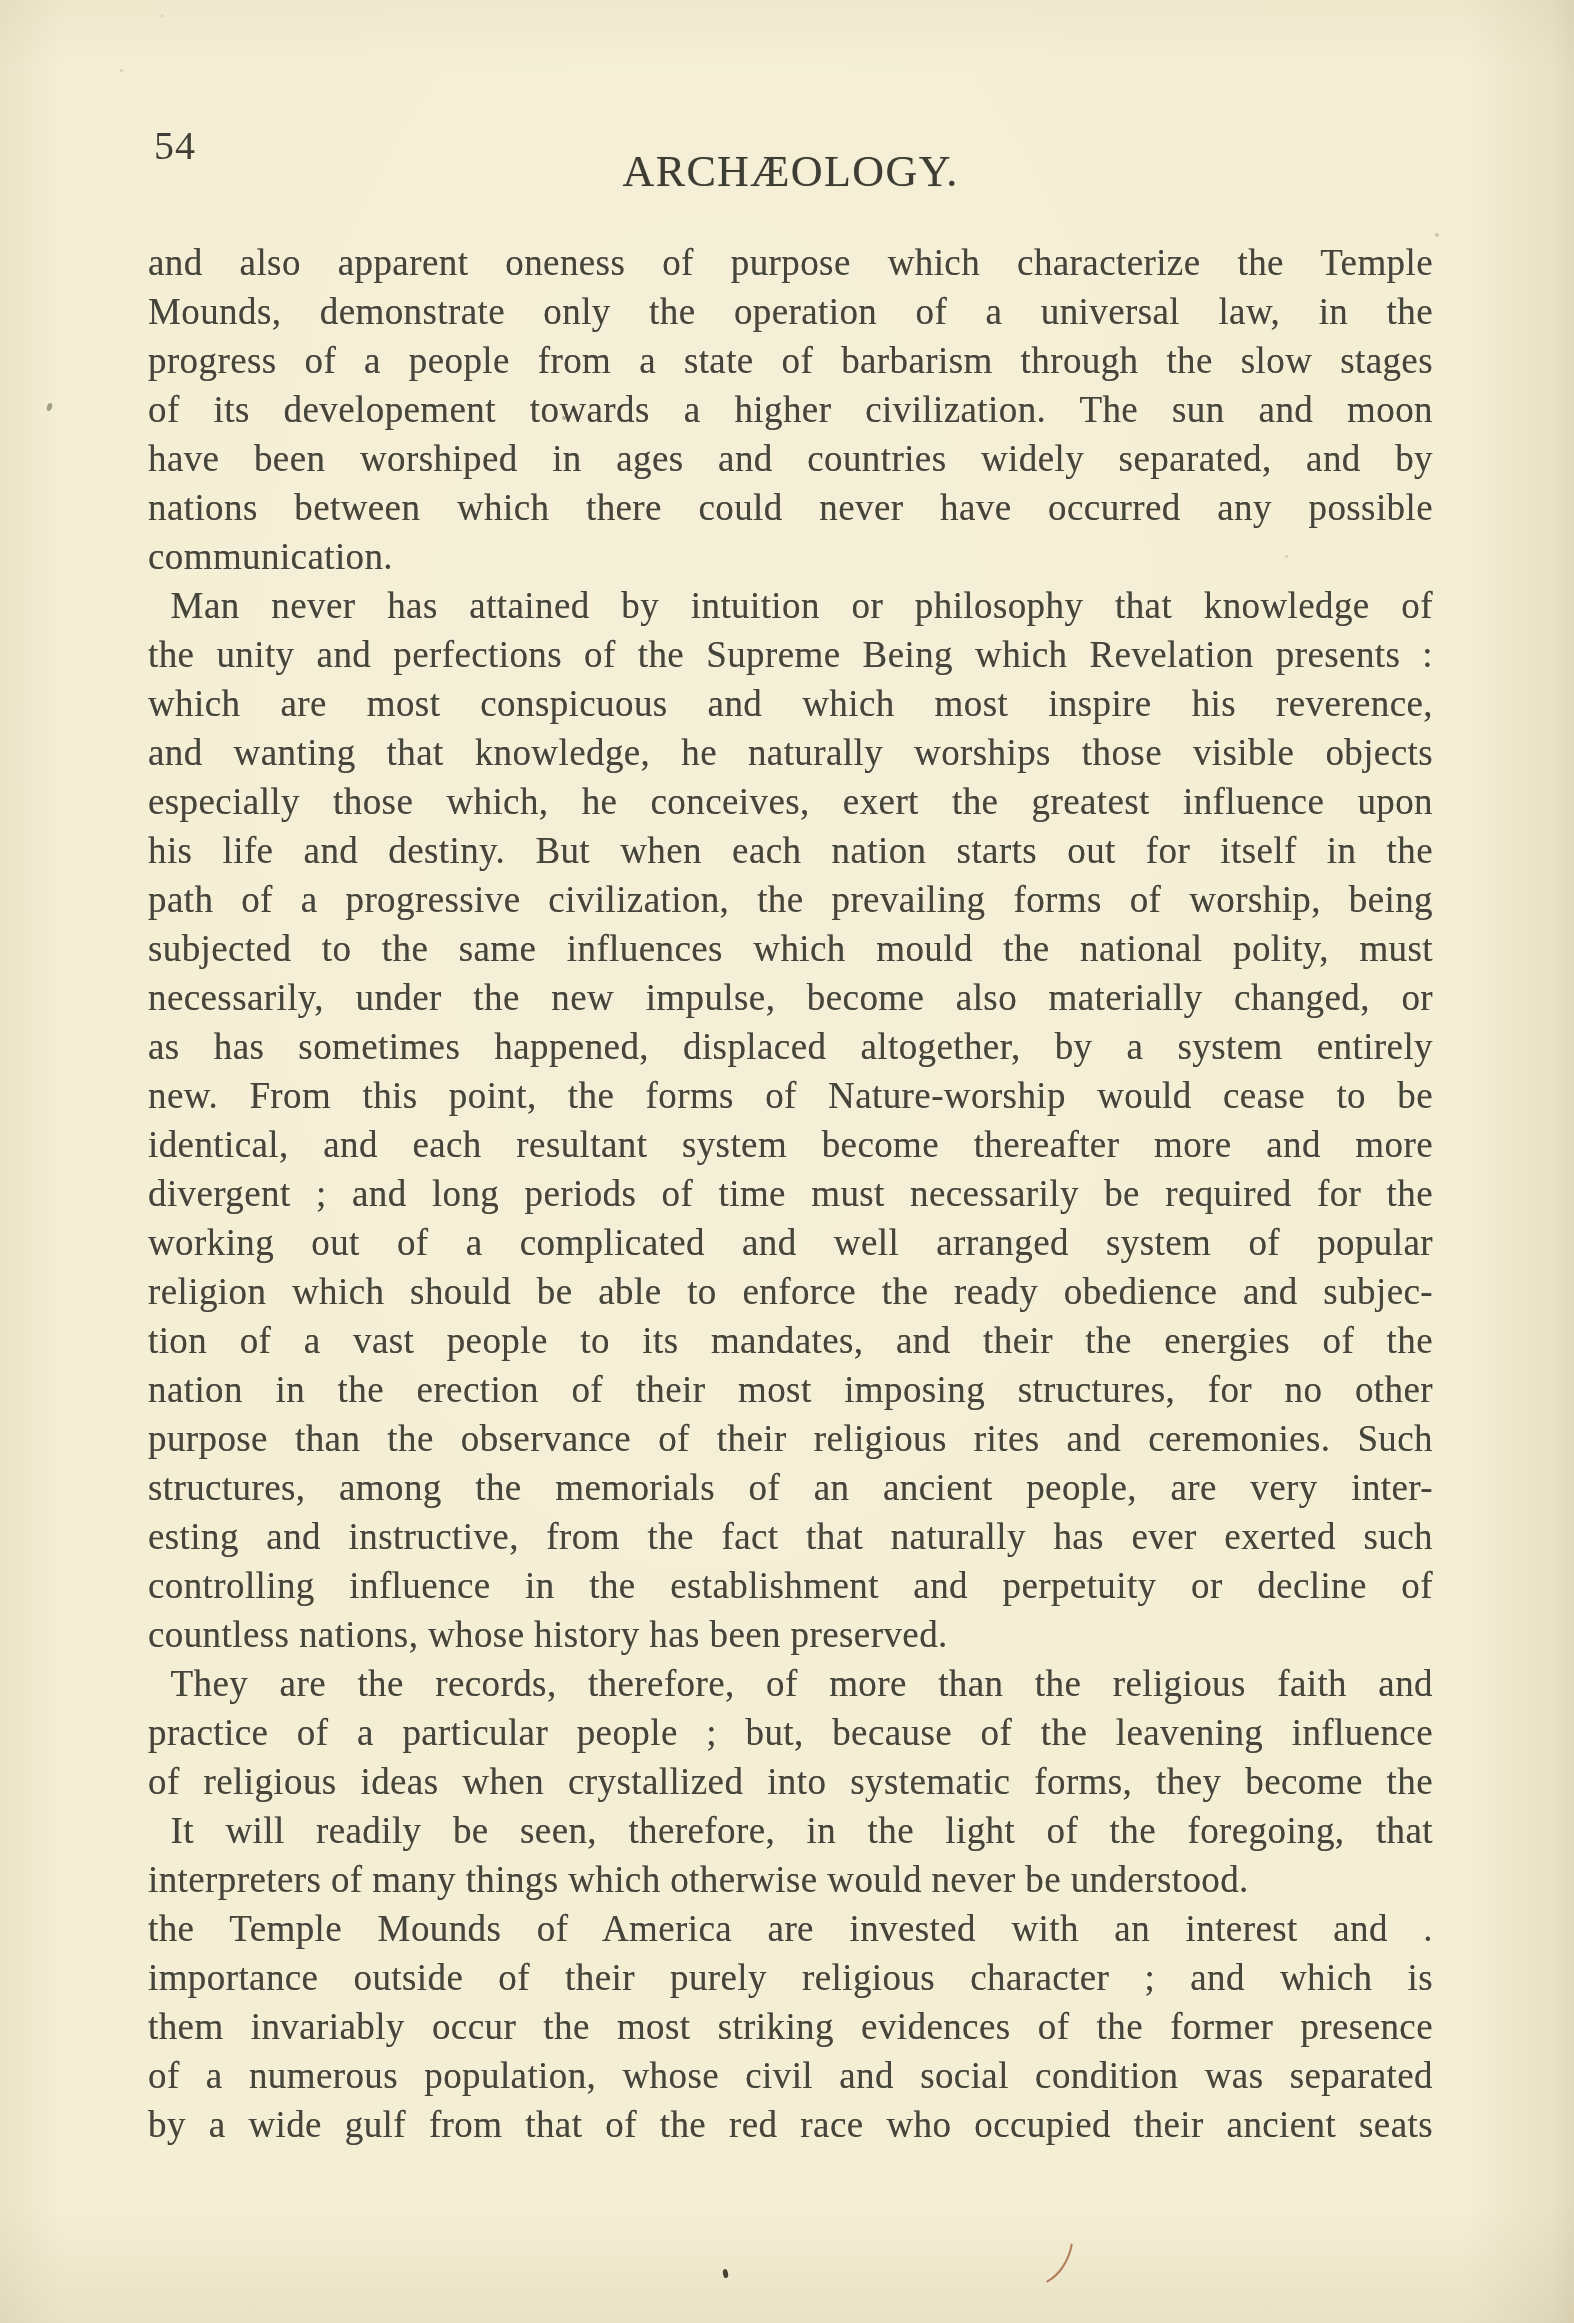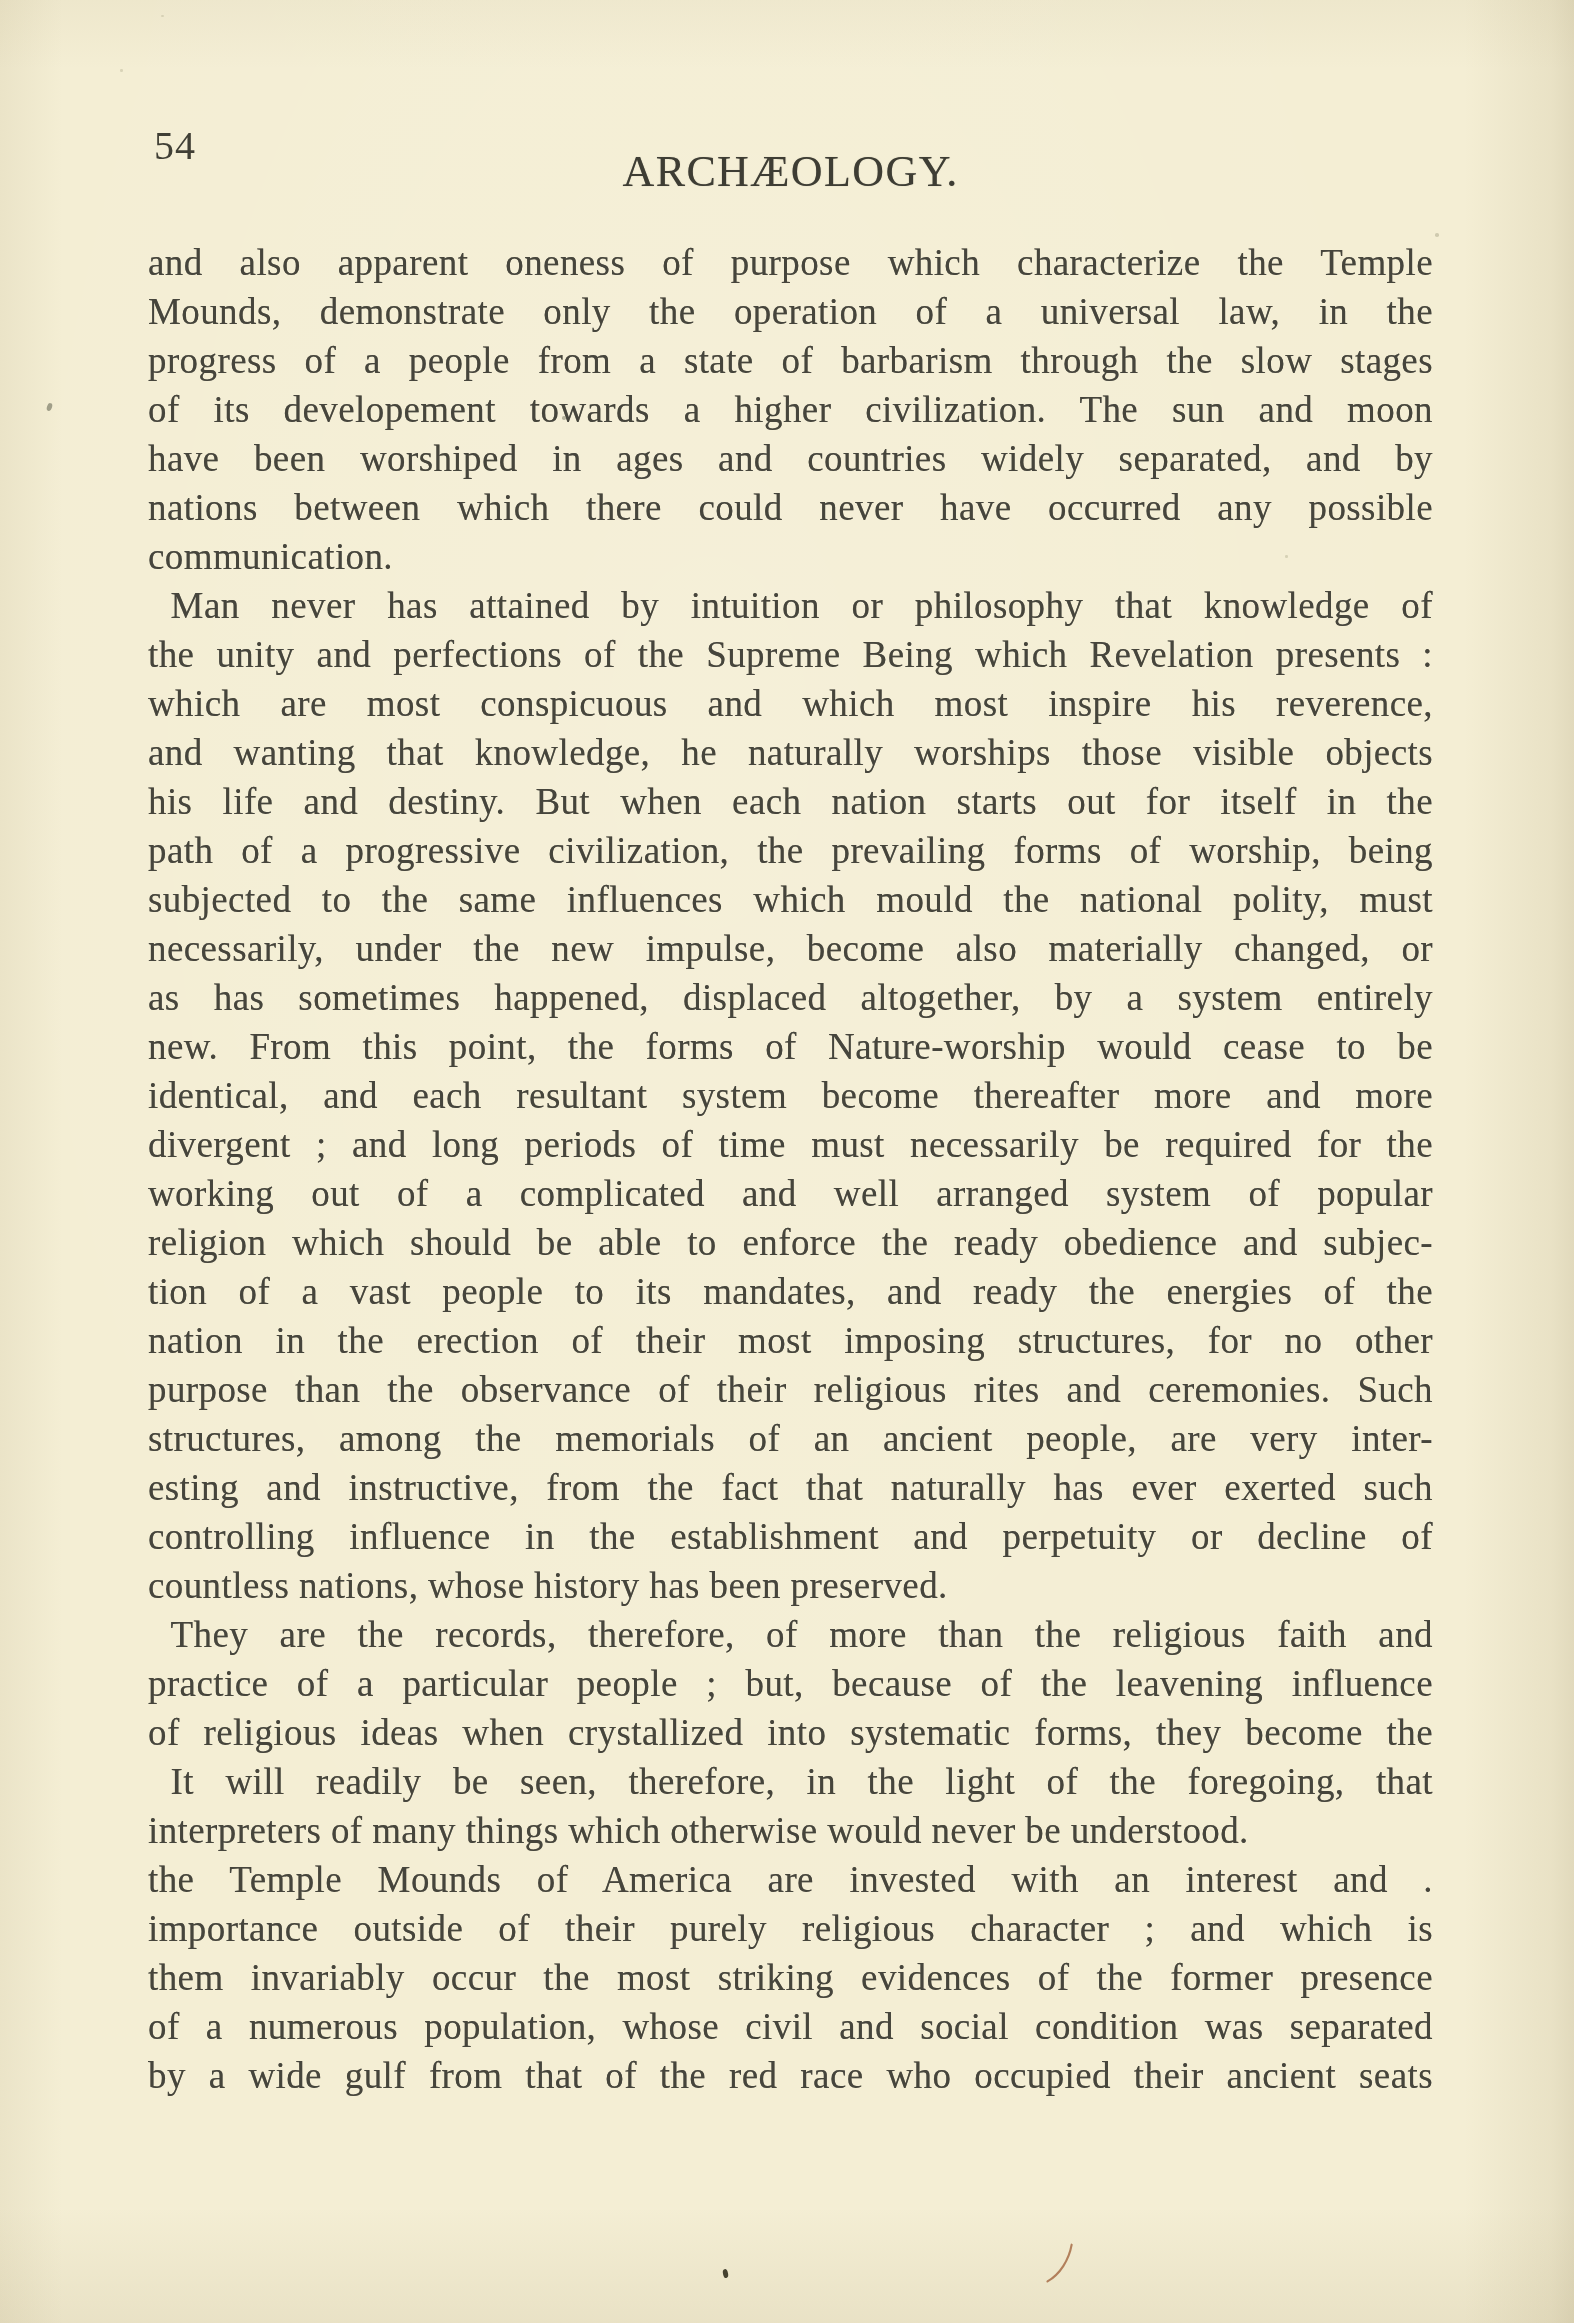--- a/index.html
+++ b/index.html
@@ -71,31 +71,32 @@
       <div class="line">Mounds, demonstrate only the operation of a universal law, in the</div>
       <div class="line">progress of a people from a state of barbarism through the slow stages</div>
       <div class="line">of its developement towards a higher civilization.  The sun and moon</div>
       <div class="line">have been worshiped in ages and countries widely separated, and by</div>
       <div class="line">nations between which there could never have occurred any possible</div>
       <div class="line noj">communication.</div>
       <div class="line indent">Man never has attained by intuition or philosophy that knowledge of</div>
       <div class="line">the unity and perfections of the Supreme Being which Revelation presents :</div>
       <div class="line">which are most conspicuous and which most inspire his reverence,</div>
       <div class="line">and wanting that knowledge, he naturally worships those visible objects</div>
+      <div class="line">especially those which, he conceives, exert the greatest influence upon</div>
       <div class="line">his life and destiny.  But when each nation starts out for itself in the</div>
       <div class="line">path of a progressive civilization, the prevailing forms of worship, being</div>
       <div class="line">subjected to the same influences which mould the national polity, must</div>
       <div class="line">necessarily, under the new impulse, become also materially changed, or</div>
       <div class="line">as has sometimes happened, displaced altogether, by a system entirely</div>
       <div class="line">new.  From this point, the forms of Nature-worship would cease to be</div>
       <div class="line">identical, and each resultant system become thereafter more and more</div>
       <div class="line">divergent ; and long periods of time must necessarily be required for the</div>
       <div class="line">working out of a complicated and well arranged system of popular</div>
       <div class="line">religion which should be able to enforce the ready obedience and subjec-</div>
-      <div class="line">tion of a vast people to its mandates, and ready the energies of the</div>
+      <div class="line">tion of a vast people to its mandates, and their the energies of the</div>
       <div class="line">nation in the erection of their most imposing structures, for no other</div>
       <div class="line">purpose than the observance of their religious rites and ceremonies.  Such</div>
       <div class="line">structures, among the memorials of an ancient people, are very inter-</div>
       <div class="line">esting and instructive, from the fact that naturally has ever exerted such</div>
       <div class="line">controlling influence in the establishment and perpetuity or decline of</div>
       <div class="line noj">countless nations, whose history has been preserved.</div>
       <div class="line indent">They are the records, therefore, of more than the religious faith and</div>
       <div class="line">practice of a particular people ; but, because of the leavening influence</div>
       <div class="line">of religious ideas when crystallized into systematic forms, they become the</div>
       <div class="line indent">It will readily be seen, therefore, in the light of the foregoing, that</div>

